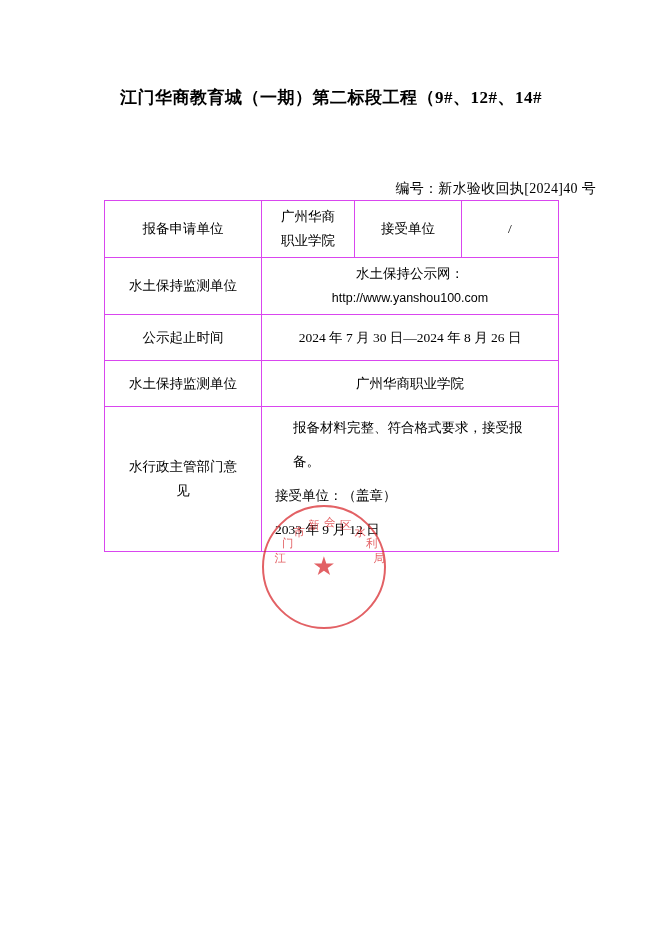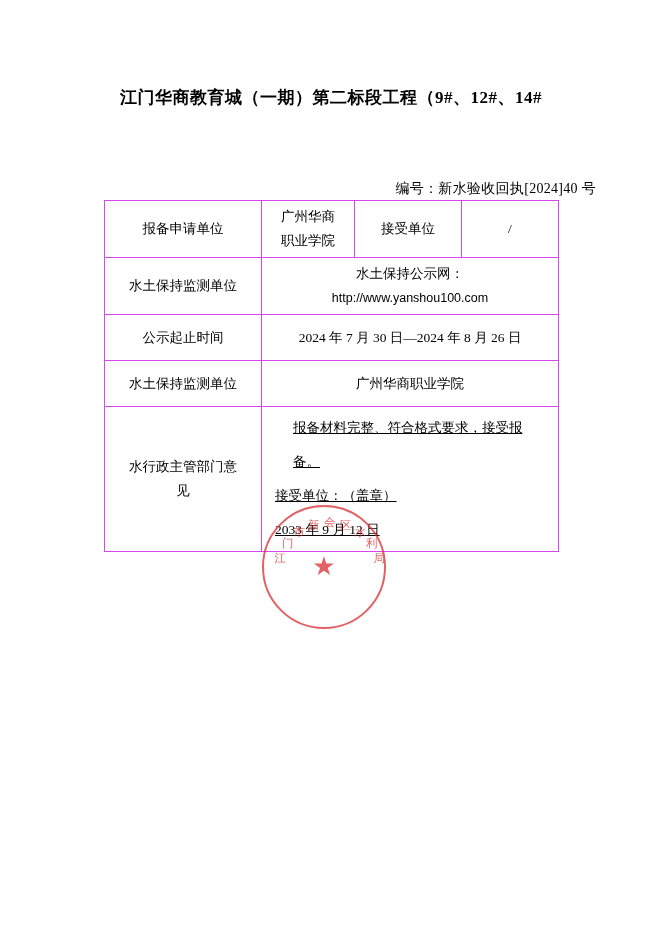--- a/index.html
+++ b/index.html
@@ -70,21 +70,20 @@
   .small-lbl {
     width: 80px;
   }
   .url-line {
     font-family: Liberation Sans, sans-serif;
     font-size: 12.5px;
   }
   .opinion-cell {
     position: relative;
     padding: 10px 18px;
-    text-decoration: underline;
   }
   .opinion-line {
     display: block;
     text-align: left;
     line-height: 34px;
   }
   .opinion-line.first {
     text-align: left;
     padding-left: 18px;
   }

